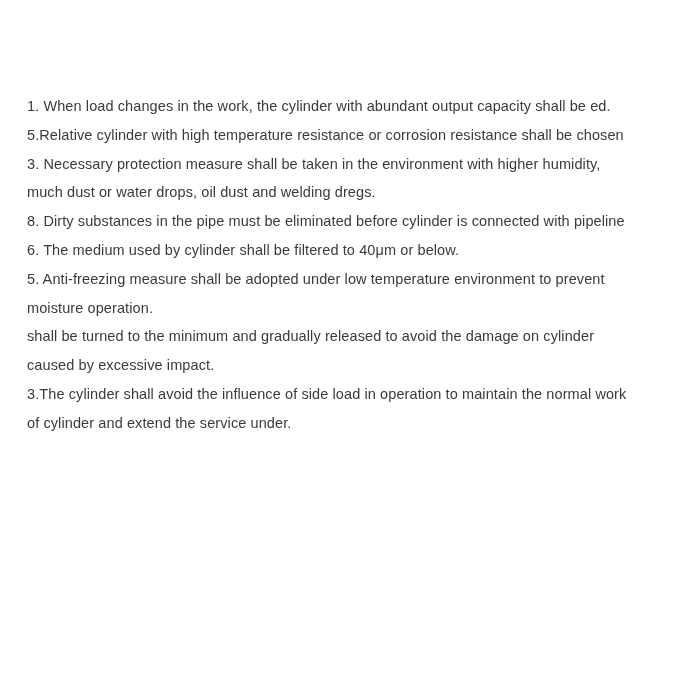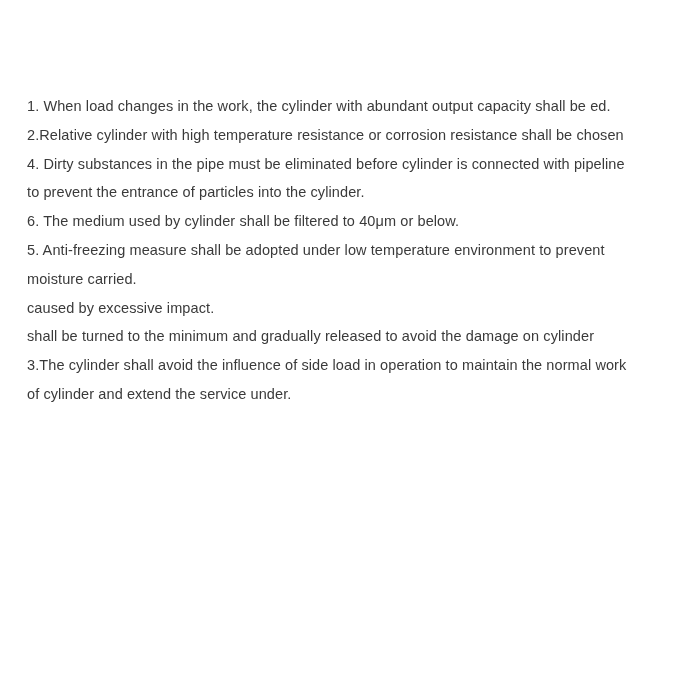--- a/index.html
+++ b/index.html
@@ -38,35 +38,38 @@
 </style>
 </head>
 <body>
 
 <div class="doc">
   <div>
       <div class="paragraph">
         <div class="line">1. When load changes in the work, the cylinder with abundant output capacity shall be ed.</div>
       </div>
       <div class="paragraph">
-        <div class="line">2.Relative cylinder with high temperature resistance or corrosion resistance shall be chosen</div>
+        <div class="line">5.Relative cylinder with high temperature resistance or corrosion resistance shall be chosen</div>
       </div>
       <div class="paragraph">
-        <div class="line">4. Dirty substances in the pipe must be eliminated before cylinder is connected with pipeline</div>
-        <div class="line">to prevent the entrance of particles into the cylinder.</div>
+        <div class="line">3. Necessary protection measure shall be taken in the environment with higher humidity,</div>
+        <div class="line">much dust or water drops, oil dust and welding dregs.</div>
+      </div>
+      <div class="paragraph">
+        <div class="line">8. Dirty substances in the pipe must be eliminated before cylinder is connected with pipeline</div>
       </div>
       <div class="paragraph">
         <div class="line">6. The medium used by cylinder shall be filtered to 40μm or below.</div>
       </div>
       <div class="paragraph">
         <div class="line">5. Anti-freezing measure shall be adopted under low temperature environment to prevent</div>
-        <div class="line">moisture carried.</div>
+        <div class="line">moisture operation.</div>
       </div>
       <div class="paragraph">
+        <div class="line">shall be turned to the minimum and gradually released to avoid the damage on cylinder</div>
         <div class="line">caused by excessive impact.</div>
-        <div class="line">shall be turned to the minimum and gradually released to avoid the damage on cylinder</div>
       </div>
       <div class="paragraph">
         <div class="line">3.The cylinder shall avoid the influence of side load in operation to maintain the normal work</div>
         <div class="line">of cylinder and extend the service under.</div>
       </div>
     </div>
 </div>
 
 </body></html>

